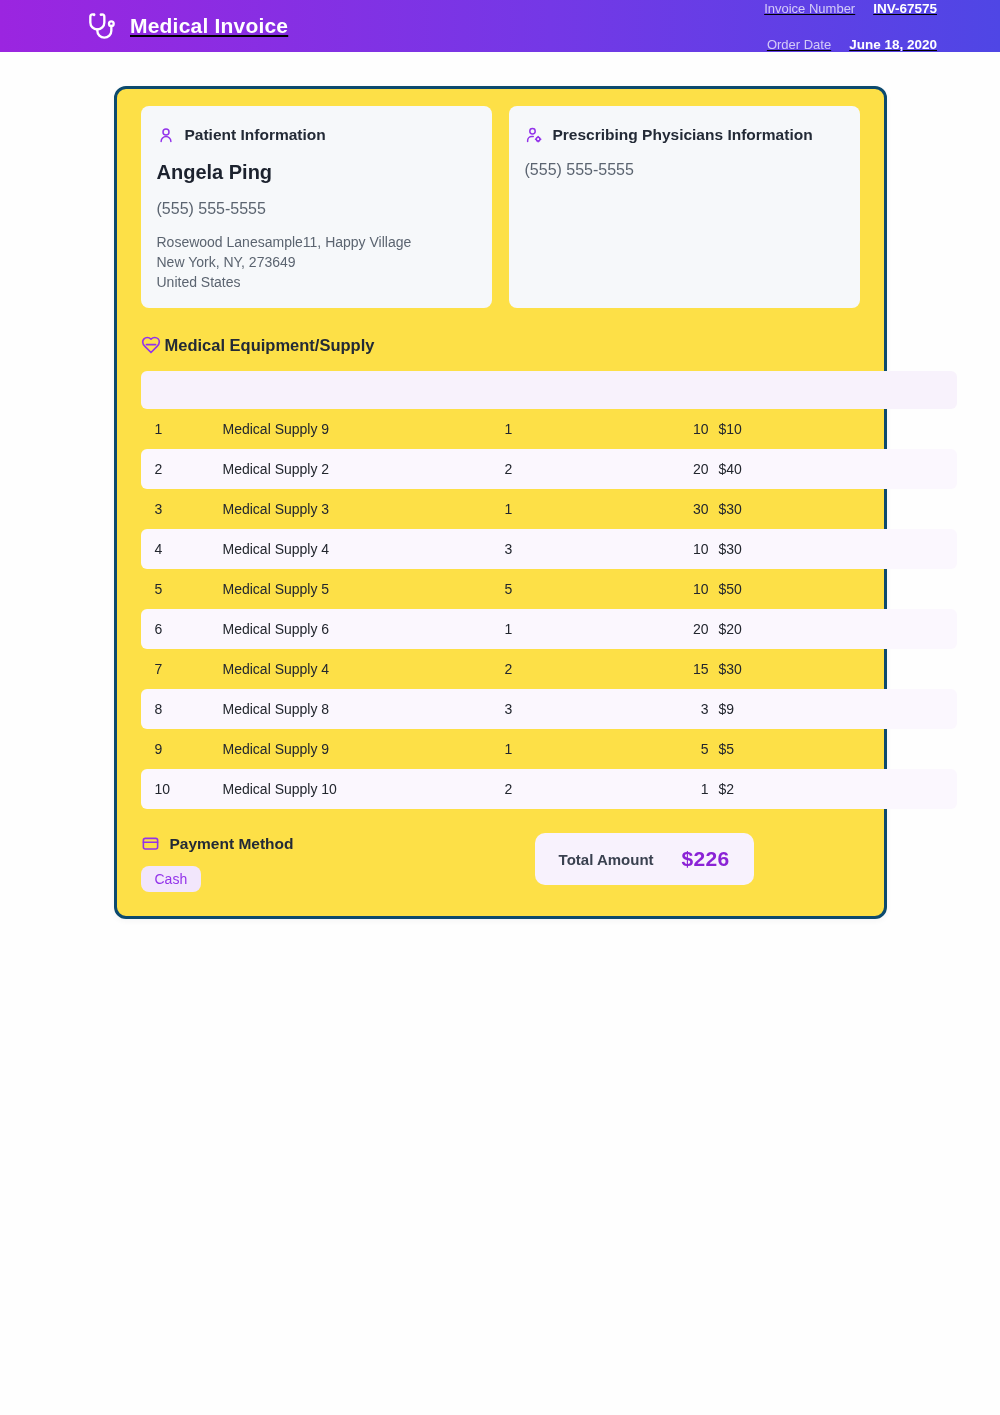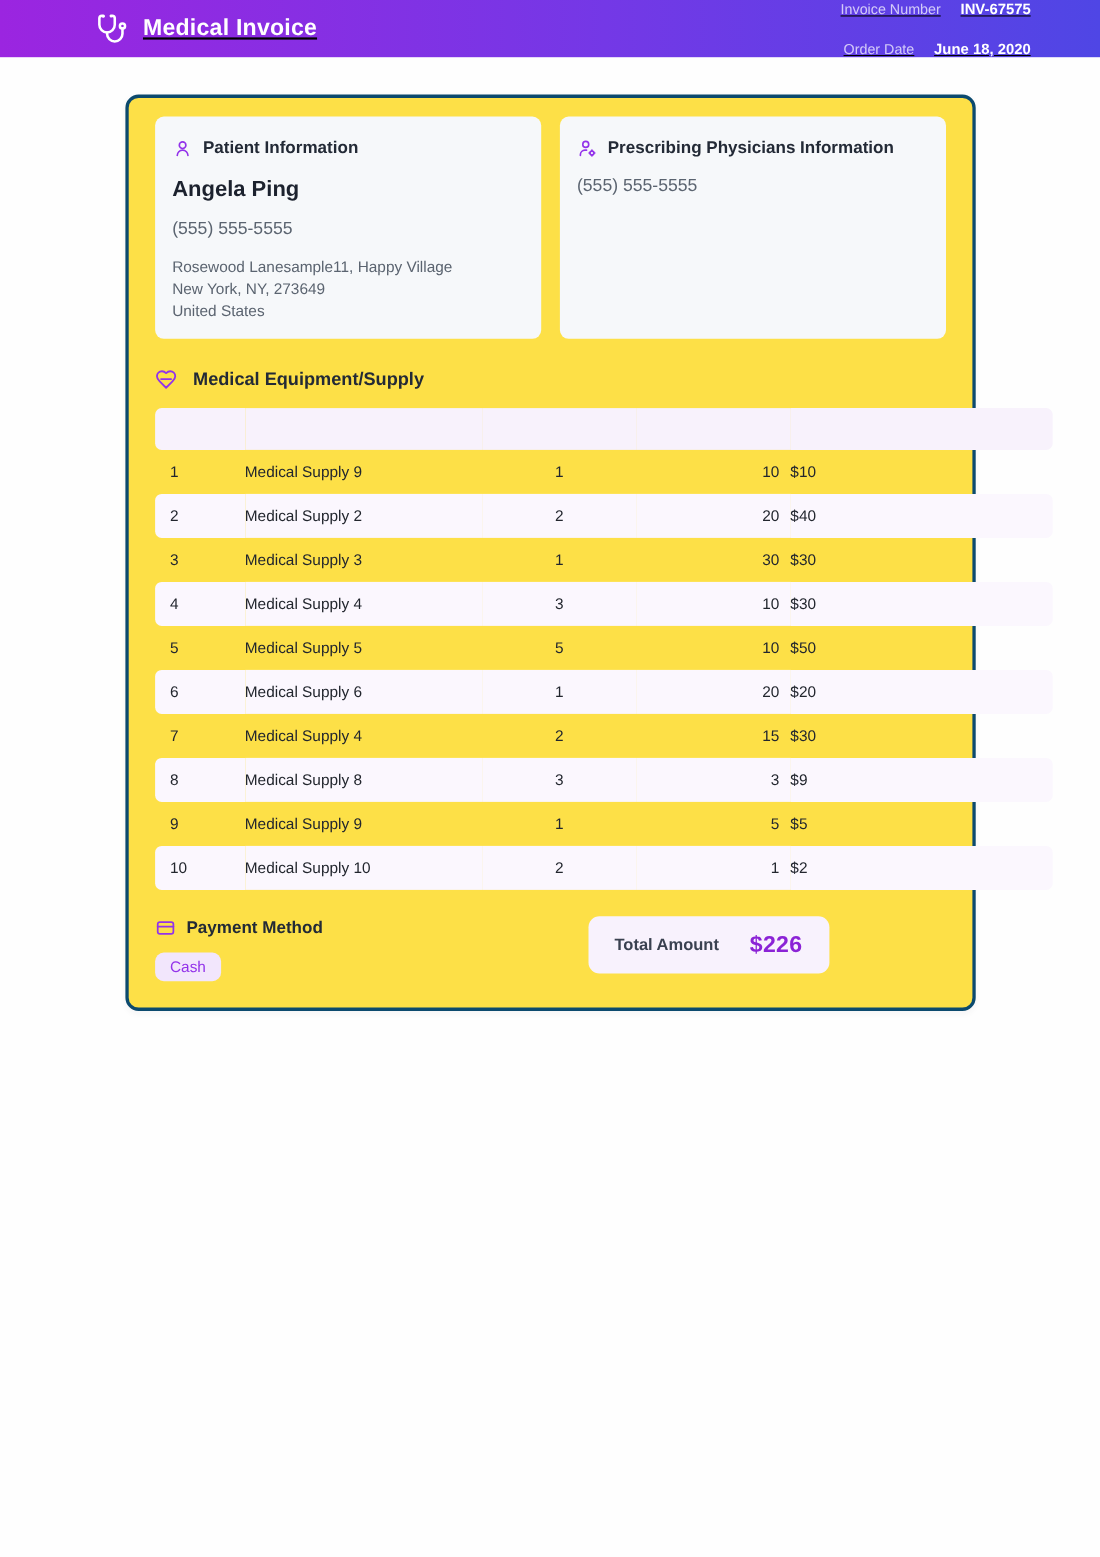--- a/index.html
+++ b/index.html
@@ -36,21 +36,21 @@
     flex: 1; background: #f6f8fa; border-radius: 8px;
     padding: 20px 16px 16px; min-height: 191px;
   }
   .panel-heading { display: flex; align-items: center; gap: 10px; margin-bottom: 17px; }
   .panel-heading-text { font-size: 15.5px; font-weight: 700; color: #232a36; }
   .person-name { font-size: 20px; font-weight: 700; color: #1c222e; margin-bottom: 16px; }
   .phone { font-size: 16px; color: #5b6470; margin-bottom: 14px; }
   .address { font-size: 14px; color: #5b6470; line-height: 20px; }
 
   
-  .section-heading { display: flex; align-items: center; gap: 15px; margin: 27px 0 16px; }
+  .section-heading { display: flex; align-items: center; gap: 4px; margin: 27px 0 16px; }
   .section-heading-text { font-size: 16.5px; font-weight: 700; color: #232a36; }
 
   table { width: 100%; border-collapse: separate; border-spacing: 0; table-layout: fixed; }
   col.c-num { width: 82px; } col.c-desc { width: 216px; } col.c-qty { width: 140px; }
   col.c-price { width: 140px; } col.c-total { width: 238px; }
   thead td { height: 38px; background: #f8f2fc; }
   thead td:first-child { border-radius: 6px 0 0 6px; }
   thead td:last-child { border-radius: 0 6px 6px 0; }
   tbody td { height: 40px; font-size: 14px; color: #22262e; vertical-align: middle; }
   tbody td.cell-num { padding-left: 14px; }

